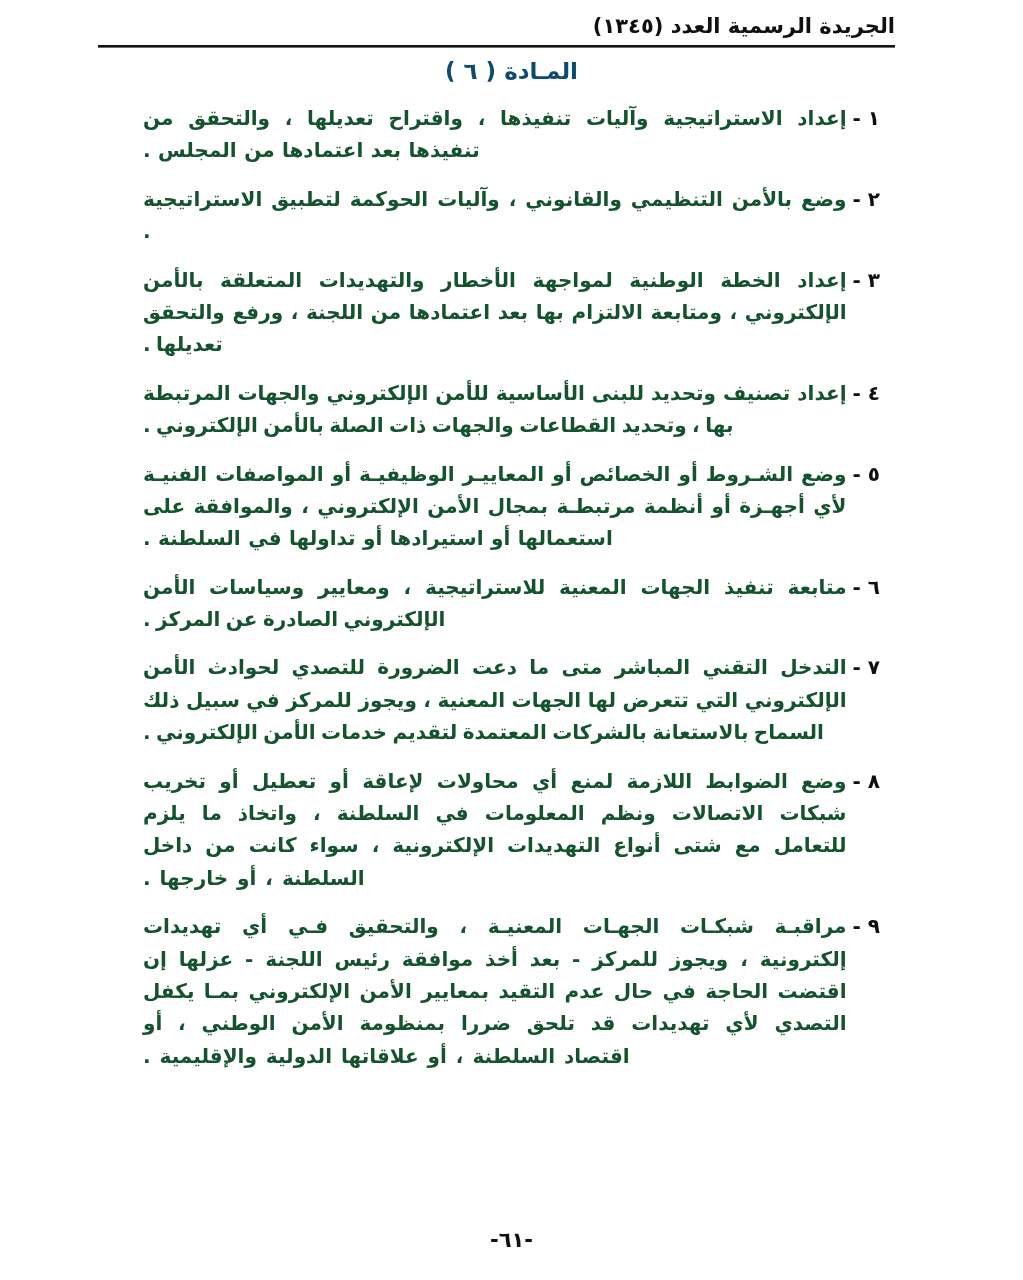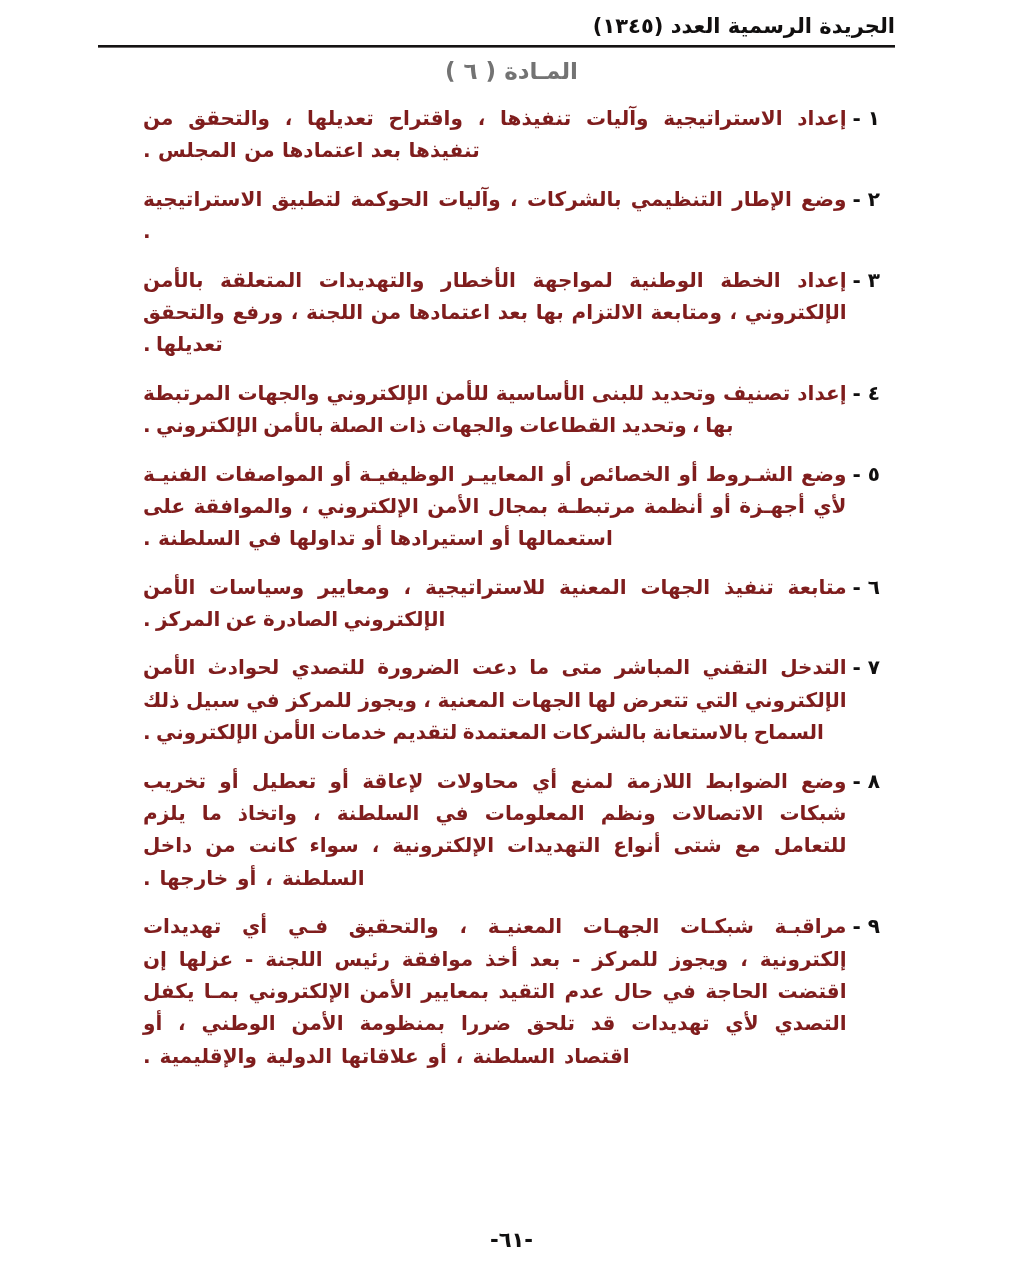--- a/index.html
+++ b/index.html
@@ -53,21 +53,21 @@
     right: 143px;
     width: 737px;
   }
 
   .article-title {
     text-align: center;
     font-size: 23px;
     font-weight: 700;
     letter-spacing: 0.5px;
     margin: 0 0 18px 0;
-    color: #737373;
+    color: #0c4a6e;
   }
 
   .intro {
     text-align: center;
     font-size: 20px;
     font-weight: 700;
     margin: 0 0 16px 0;
     line-height: 1.5;
     color: #100f0f;
   }
@@ -93,21 +93,21 @@
     padding-left: 6px;
     color: #100f0f;
   }
   .clause-body {
     flex: 1 1 auto;
     font-size: 20px;
     font-weight: 700;
     line-height: 1.62;
     text-align: justify;
     text-align-last: left;
-    color: #7f1d1d;
+    color: #14532d;
     word-spacing: 0.5px;
   }
 
   
   .tight { word-spacing: -1.5px; letter-spacing: -0.35px; }
   .loose { word-spacing: 2px; }
 
   
   .folio {
     position: absolute;
@@ -137,21 +137,21 @@
 
     <ol class="clause-list">
 
       <li class="clause">
         <span class="clause-marker">١ -</span>
         <span class="clause-body">إعداد الاستراتيجية وآليات تنفيذها ، واقتراح تعديلها ، والتحقق من تنفيذها بعد اعتمادها من المجلس .</span>
       </li>
 
       <li class="clause">
         <span class="clause-marker">٢ -</span>
-        <span class="clause-body">وضع الإطار التنظيمي بالشركات ، وآليات الحوكمة لتطبيق الاستراتيجية .</span>
+        <span class="clause-body">وضع بالأمن التنظيمي والقانوني ، وآليات الحوكمة لتطبيق الاستراتيجية .</span>
       </li>
 
       <li class="clause">
         <span class="clause-marker">٣ -</span>
         <span class="clause-body tight">إعداد الخطة الوطنية لمواجهة الأخطار والتهديدات المتعلقة بالأمن الإلكتروني ، ومتابعة الالتزام بها بعد اعتمادها من اللجنة ، ورفع والتحقق تعديلها .</span>
       </li>
 
       <li class="clause">
         <span class="clause-marker">٤ -</span>
         <span class="clause-body tight">إعداد تصنيف وتحديد للبنى الأساسية للأمن الإلكتروني والجهات المرتبطة بها ، وتحديد القطاعات والجهات ذات الصلة بالأمن الإلكتروني .</span>

